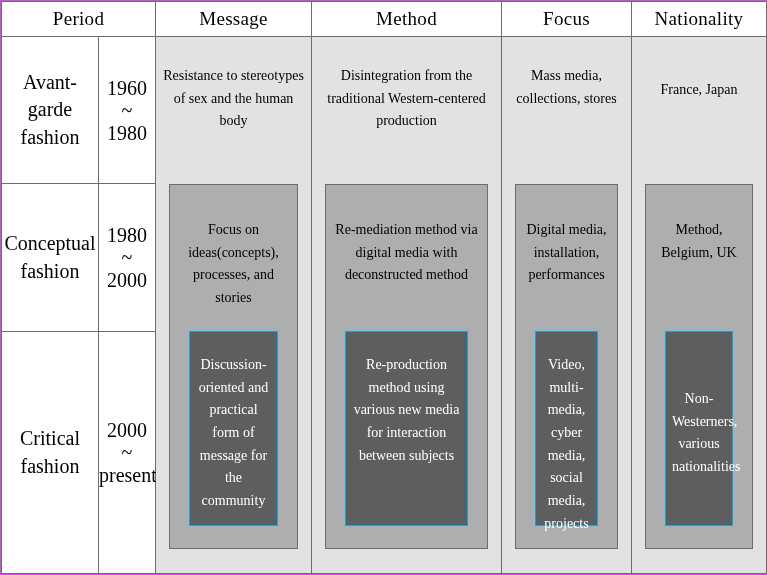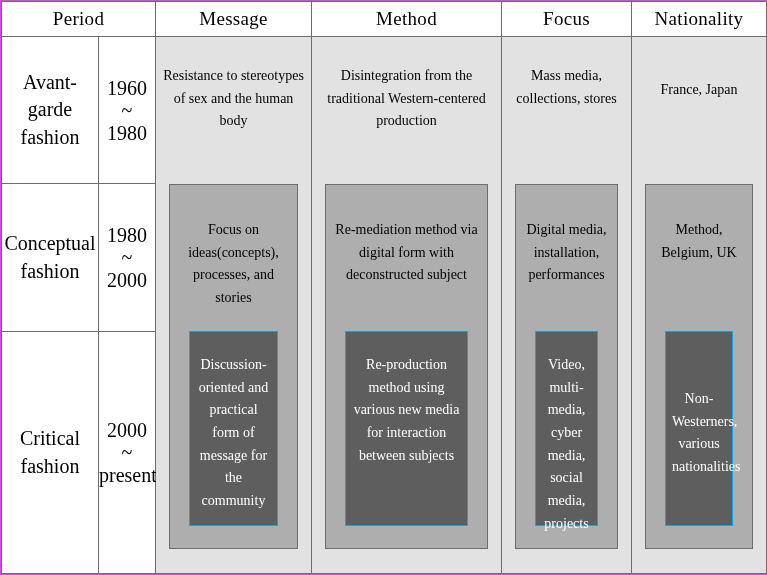--- a/index.html
+++ b/index.html
@@ -161,21 +161,21 @@
           </div>
         </div>
       </td>
 
       <td class="stack-cell" rowspan="3">
         <div class="stack">
           <div class="layer layer-light">
             <div class="txt txt-row1">Disintegration from the traditional Western-centered production</div>
           </div>
           <div class="layer layer-medium">
-            <div class="txt txt-row2">Re-mediation method via digital form with deconstructed subject</div>
+            <div class="txt txt-row2">Re-mediation method via digital media with deconstructed method</div>
           </div>
           <div class="layer layer-dark">
             <div class="txt txt-row3">Re-production method using various new media for interaction between subjects</div>
           </div>
         </div>
       </td>
 
       <td class="stack-cell narrow" rowspan="3">
         <div class="stack">
           <div class="layer layer-light">

